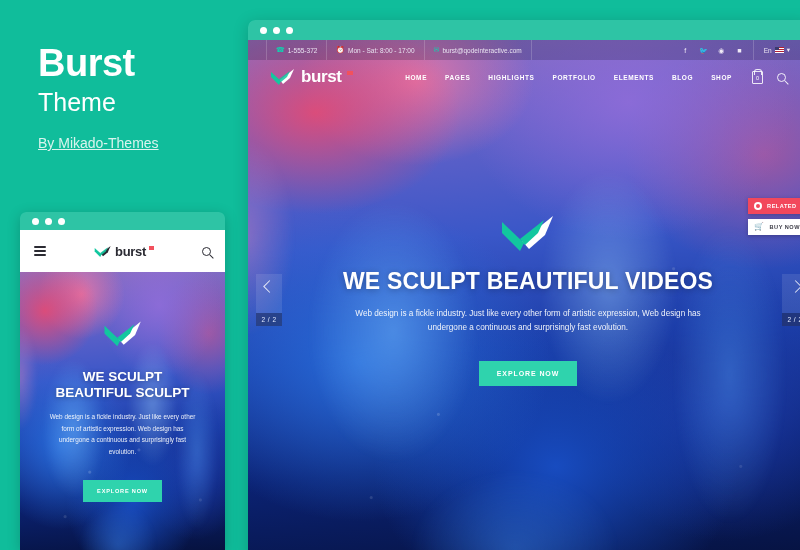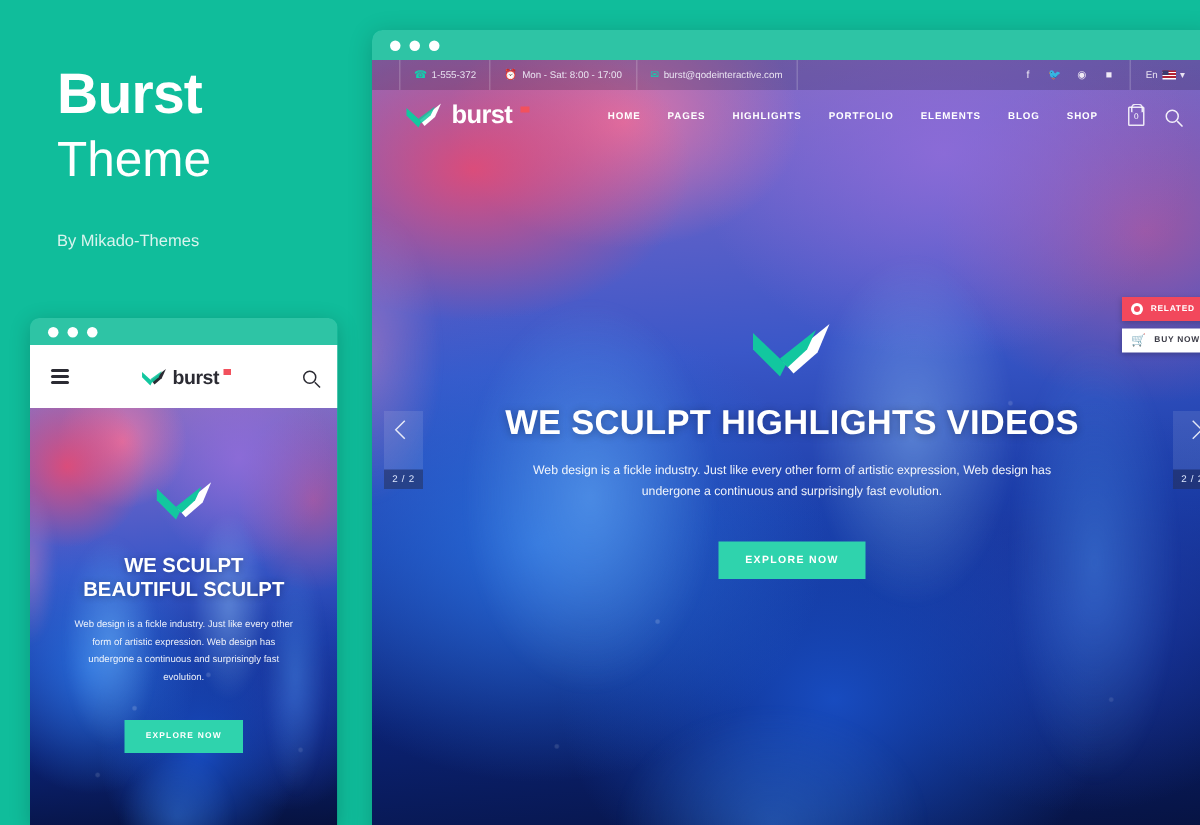--- a/index.html
+++ b/index.html
@@ -19,31 +19,32 @@
     z-index: 5;
   }
   .promo-title {
     font-size: 38px;
     font-weight: bold;
     color: #ffffff;
     line-height: 1.02;
     letter-spacing: -0.5px;
   }
   .promo-sub {
-    font-size: 33px;
+    font-size: 25px;
     font-weight: 300;
     color: #ffffff;
     margin-top: 6px;
     line-height: 1.05;
   }
   .promo-by {
-    font-size: 11px;
+    font-size: 14px;
     color: #d9f4ee;
-    margin-top: 32px;
+    margin-top: 20px;
     font-weight: 400;
+    text-decoration: underline;
   }
 
   
   .chrome-bar {
     background: #2ec4a5;
     display: flex;
     align-items: center;
     padding-left: 12px;
     gap: 6px;
   }
@@ -437,21 +438,21 @@
         <span class="search-glass"></span>
       </div>
     </div>
 
     <div class="hero-inner">
       <svg class="hero-mark" width="56" height="38" viewBox="0 0 56 38">
         <path d="M2 8 L24 29 L20 37 L2 19 Z" fill="#12c79f"></path>
         <path d="M22 27 L53 2 L45 21 L29 35 Z" fill="#ffffff"></path>
         <path d="M20 25 L44 6 L38 19 L25 31 Z" fill="#12c79f"></path>
       </svg>
-      <div class="hero-title">WE SCULPT HIGHLIGHTS VIDEOS</div>
+      <div class="hero-title">WE SCULPT BEAUTIFUL VIDEOS</div>
       <div class="hero-text">Web design is a fickle industry. Just like every other form of artistic expression, Web design has undergone a continuous and surprisingly fast evolution.</div>
       <button class="btn-explore">EXPLORE NOW</button>
     </div>
 
     <div class="slider-arrow left">
       <span class="chev l"></span>
       <span class="slider-count">2 / 2</span>
     </div>
     <div class="slider-arrow right">
       <span class="chev r"></span>

